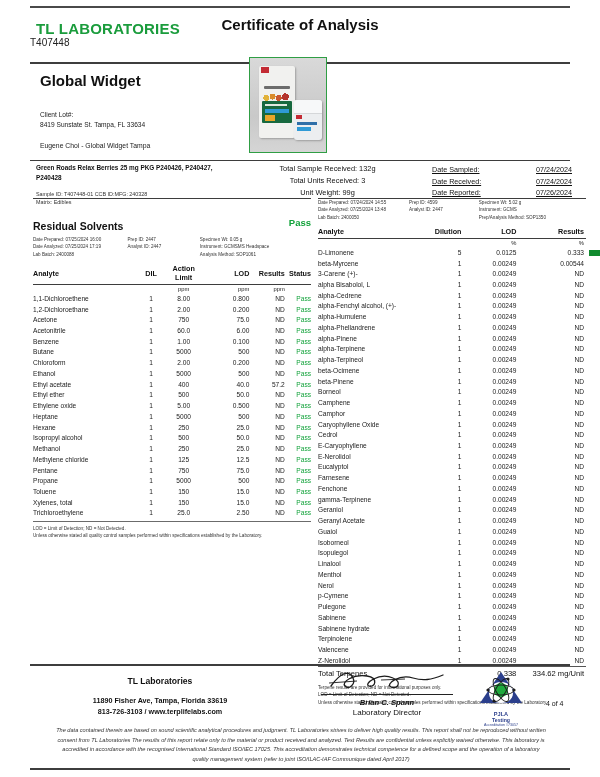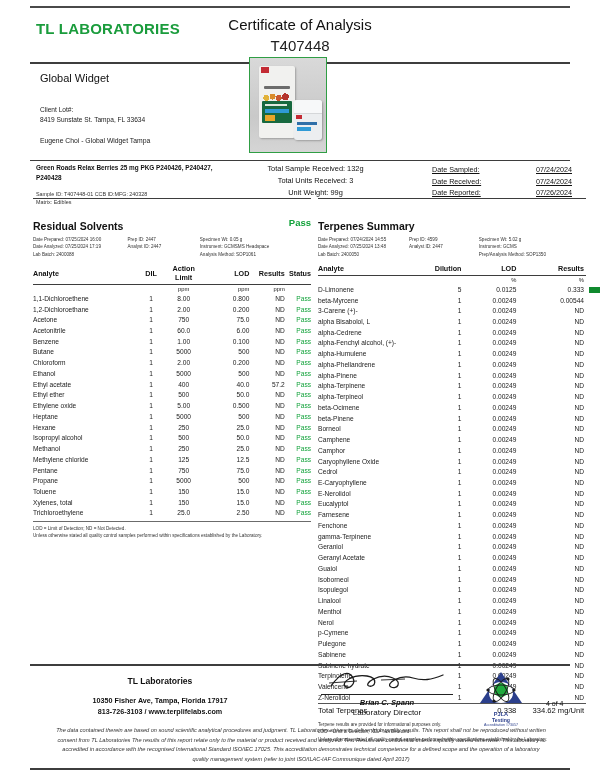--- a/index.html
+++ b/index.html
@@ -9,28 +9,28 @@
     color:#1a1a1a;-webkit-font-smoothing:antialiased;
   }
   .page{position:relative;width:600px;height:777px;box-sizing:border-box;}
 
   
   .rule-top{position:absolute;left:30px;right:30px;top:6px;border-top:2px solid #4a4a4a;}
 
   
   .hdr{position:absolute;left:30px;right:30px;top:14px;height:44px;}
   .lab-logo{position:absolute;left:6px;top:6px;font-size:15px;font-weight:bold;color:#1a9c3c;letter-spacing:.2px;}
-  .coa-title{position:absolute;left:0;right:0;top:2px;text-align:center;font-size:15px;font-weight:normal;color:#111;}
-  .coa-sub{position:absolute;left:0;right:0;top:23px;text-align:center;font-size:15px;color:#222;}
+  .coa-title{position:absolute;left:0;right:0;top:2px;text-align:center;font-size:15px;font-weight:bold;color:#111;}
+  .coa-sub{position:absolute;left:0;right:0;top:23px;text-align:left;font-size:10px;color:#222;}
 
   .rule-hdr{position:absolute;left:30px;right:30px;top:62px;border-top:2px solid #3d3d3d;}
 
   
   .client{position:absolute;left:40px;top:72px;width:210px;}
-  .client-name{font-size:11px;font-weight:normal;color:#111;margin-bottom:21px;}
+  .client-name{font-size:15px;font-weight:bold;color:#111;margin-bottom:21px;}
   .client-line{font-size:6.6px;color:#222;line-height:1.55;}
   .client-contact{font-size:6.8px;color:#222;margin-top:12px;}
 
   .compliance{position:absolute;left:40px;top:140px;width:215px;font-size:10.5px;font-weight:bold;color:#111;}
   .compliance .pass{color:#11a23a;margin-left:28px;}
 
   
   .prod-img{position:absolute;left:249px;top:57px;width:76px;height:94px;border:1px solid #2f9e44;overflow:hidden;background:#cfcfcf;}
   .pi-bg{position:absolute;inset:0;background:linear-gradient(180deg,#d9d9d9 0%,#c9c9c9 62%,#d5d5d5 100%);}
   .pi-pouch{position:absolute;left:9px;top:8px;width:36px;height:72px;background:#f1f1ef;border-radius:2px;box-shadow:1px 1px 2px rgba(0,0,0,.25);}
@@ -49,21 +49,21 @@
   .pi-jar .lid{position:absolute;left:0;top:0;width:28px;height:13px;background:#f7f8f9;border-bottom:1px solid #d5d7d9;border-radius:3px 3px 0 0;}
   .pi-jar .jtag{position:absolute;left:2px;top:15px;width:6px;height:4px;background:#c32b34;}
   .pi-jar .jl1{position:absolute;left:3px;top:22px;width:20px;height:3px;background:#2f6fa8;}
   .pi-jar .jl2{position:absolute;left:3px;top:27px;width:14px;height:4px;background:#2f9ad6;}
 
   
   .rule-sum{position:absolute;left:30px;right:30px;top:160px;border-top:1.4px solid #3d3d3d;}
   .sample-left{position:absolute;left:36px;top:163px;width:195px;}
   .sample-title{font-size:6.4px;font-weight:bold;color:#111;line-height:1.5;}
   .sample-meta{font-size:5.4px;color:#333;line-height:1.5;margin-top:8px;}
-  .sample-mid{position:absolute;left:233px;top:163px;width:165px;text-align:center;font-size:7.4px;color:#111;line-height:1.62;}
+  .sample-mid{position:absolute;left:245px;top:163px;width:165px;text-align:center;font-size:7.4px;color:#111;line-height:1.62;}
   .sample-right{position:absolute;left:432px;top:164px;width:140px;font-size:7.2px;color:#111;line-height:1.6;}
   .sr-row{display:flex;justify-content:space-between;text-decoration:underline;}
   .sr-row .k{white-space:nowrap;}
   .sr-row .v{white-space:nowrap;}
 
   
   .panel{position:absolute;top:198px;}
   .panel-left{left:33px;width:278px;}
   .panel-right{left:318px;width:268px;}
   .panel-rule{border-top:1.4px solid #3d3d3d;}
@@ -412,23 +412,20 @@
     </table>
 
     <div class="footnote fn-rule">
       <div>LOD = Limit of Detection; ND = Not Detected.</div>
       <div>Unless otherwise stated all quality control samples performed within specifications established by the Laboratory.</div>
     </div>
   </div>
 
   <div class="panel panel-right">
     <div class="panel-rule"></div>
-    <div class="panel-head">
-      <span class="panel-title">Terpenes Summary</span>
-    </div>
 
     <div class="meta-grid">
       <div class="mg-c1">
         <div>Date Prepared: 07/24/2024 14:55</div>
         <div>Date Analyzed: 07/25/2024 13:48</div>
         <div>Lab Batch: 2400050</div>
       </div>
       <div class="mg-c2">
         <div>Prep ID: 4599</div>
         <div>Analyst ID: 2447</div>
@@ -707,21 +704,21 @@
       <div>Terpene results are provided for informational purposes only.</div>
       <div>LOD = Limit of Detection; ND = Not Detected.</div>
       <div>Unless otherwise stated all quality control samples performed within specifications established by the Laboratory.</div>
     </div>
   </div>
 
   <div class="rule-foot"></div>
 
   <div class="foot-left">
     <div class="fl-name">TL Laboratories</div>
-    <div class="fl-addr">10350 Fisher Ave, Tampa, Florida 17917</div>
+    <div class="fl-addr">11890 Fisher Ave, Tampa, Florida 33619</div>
     <div class="fl-addr" style="margin-top:0">813-726-3103 / www.terplifelabs.com</div>
   </div>
 
   <div class="sig-block">
     <svg class="sig-svg" width="120" height="26" viewBox="0 0 120 26">
       <path d="M4 18 C14 4, 22 2, 26 10 C29 16, 22 22, 18 18 C14 14, 26 6, 40 8 C52 10, 48 20, 42 18 C36 16, 52 4, 66 10 C76 14, 70 22, 64 19 C58 16, 72 6, 86 10 C96 13, 104 12, 116 7" fill="none" stroke="#1b1b1b" stroke-width="1.3" stroke-linecap="round"></path>
       <path d="M2 15 L30 13 M54 12 L78 11" fill="none" stroke="#1b1b1b" stroke-width="0.9"></path>
     </svg>
     <div class="sig-line"></div>
     <div class="sig-name">Brian C. Spann</div>

